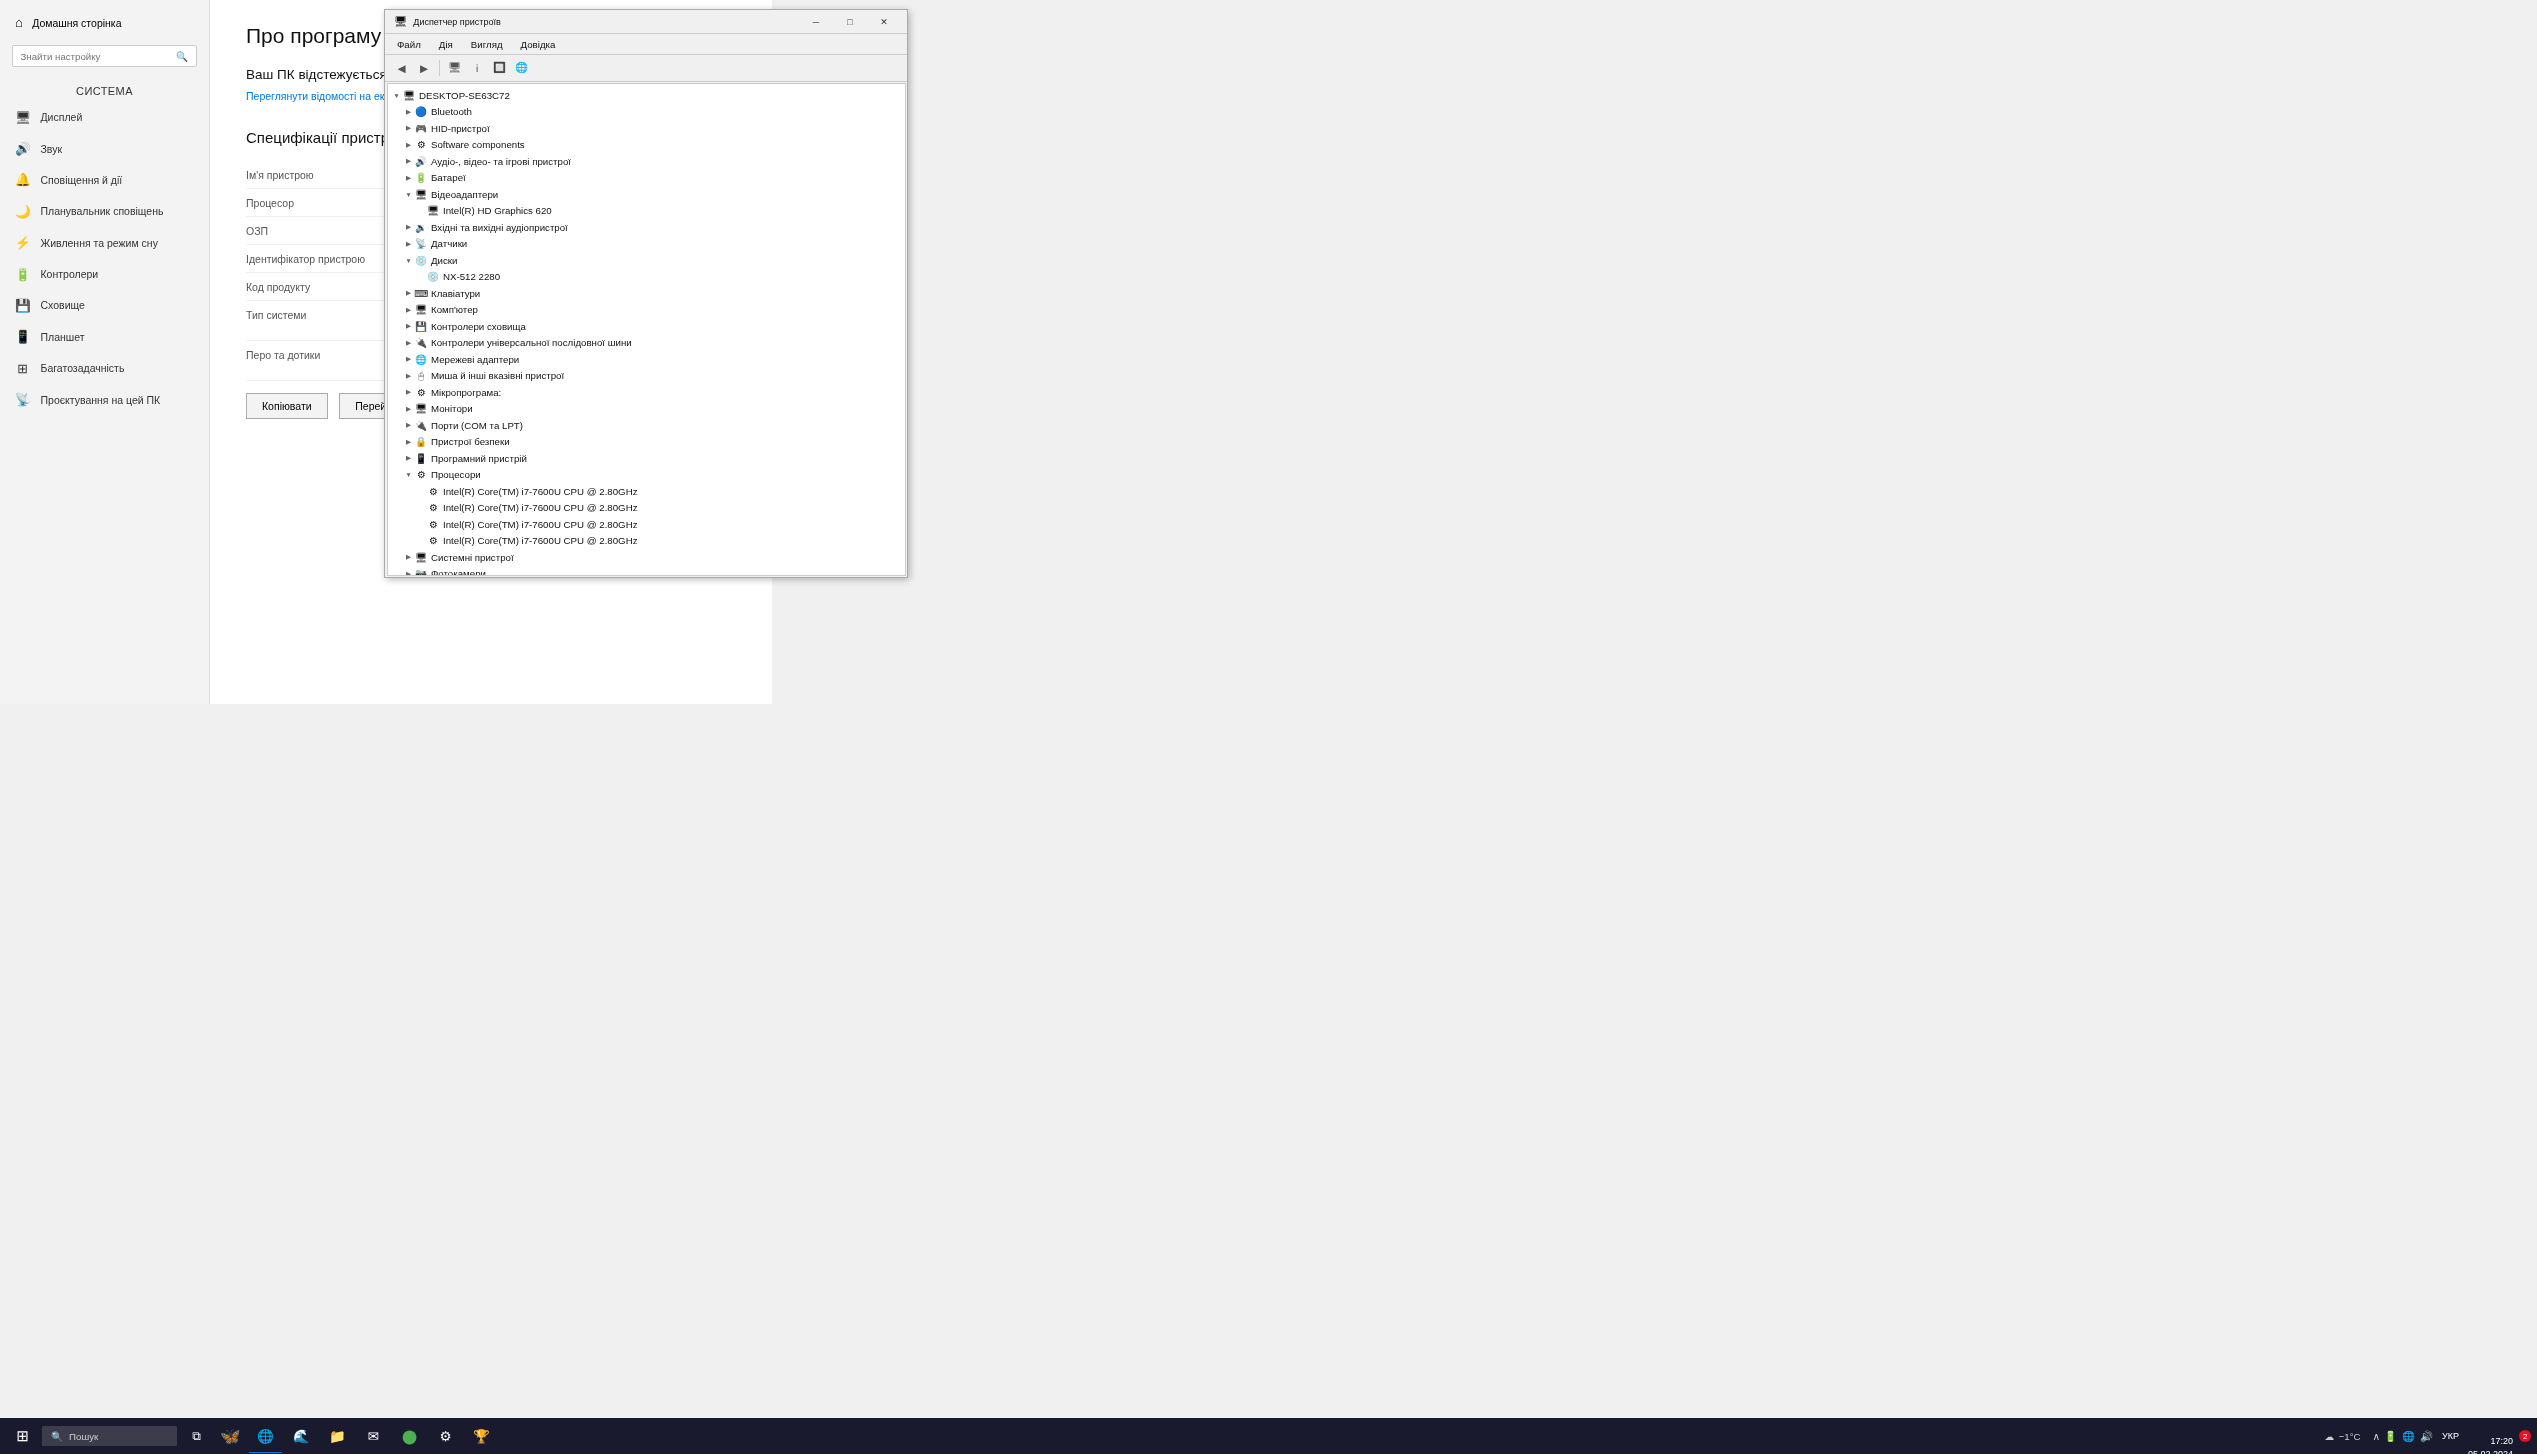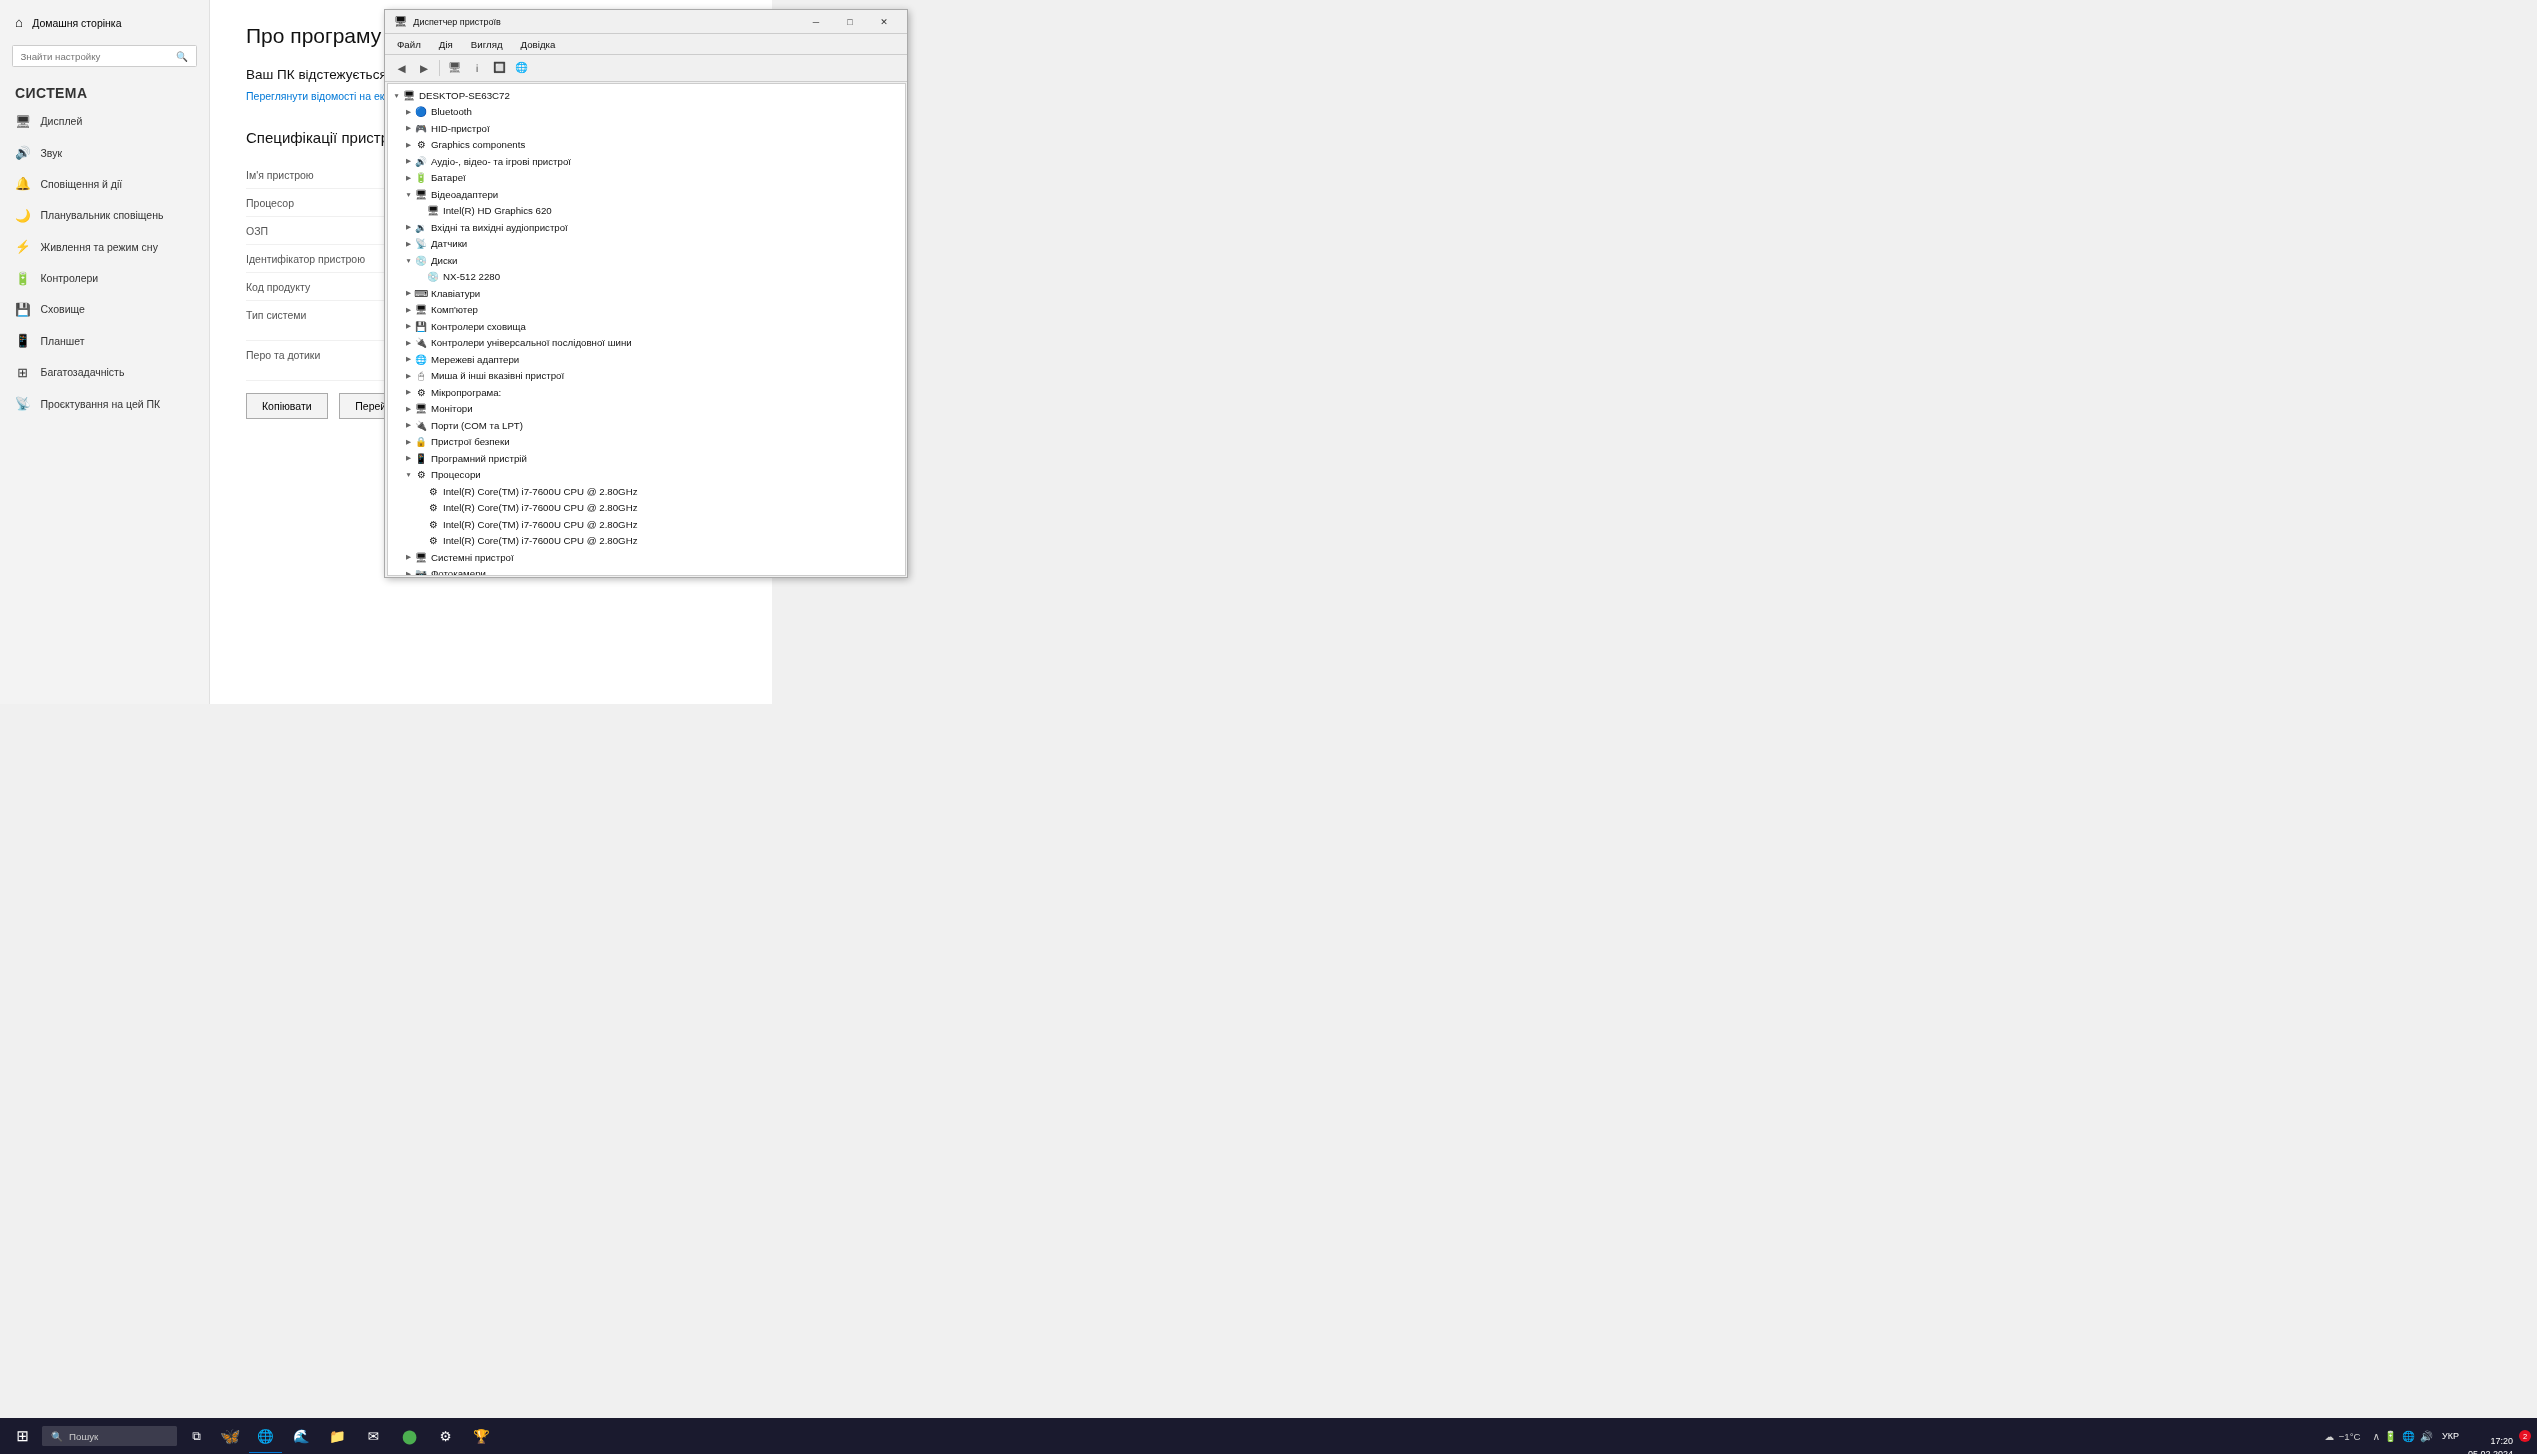--- a/index.html
+++ b/index.html
@@ -77,25 +77,26 @@
       border: none;
       outline: none;
       font-size: 9.7px;
       width: 100%;
       background: transparent;
       font-family: inherit;
     }
 
     .sidebar-section-label {
       padding: 12px 15px 4.5px 15px;
-      font-size: 14px;
-      font-weight: 700;
+      font-size: 11px;
+      font-weight: 400;
       color: #333;
       text-transform: uppercase;
       letter-spacing: 0.4px;
+      text-align: center;
     }
 
     .sidebar-item {
       display: flex;
       align-items: center;
       gap: 10.5px;
       padding: 8.2px 15px;
       cursor: pointer;
       font-size: 10.5px;
       color: #333;
@@ -580,21 +581,21 @@
     <span class="tree-label">Bluetooth</span>
   </div>
       <div class="tree-item level-1">
     <span class="tree-expander" style="font-size:6.7px;color:#666;width:12px;display:inline-flex;align-items:center;justify-content:center;">▶</span>
     <span class="tree-icon">🎮</span>
     <span class="tree-label">HID-пристрої</span>
   </div>
       <div class="tree-item level-1">
     <span class="tree-expander" style="font-size:6.7px;color:#666;width:12px;display:inline-flex;align-items:center;justify-content:center;">▶</span>
     <span class="tree-icon">⚙</span>
-    <span class="tree-label">Graphics components</span>
+    <span class="tree-label">Software components</span>
   </div>
       <div class="tree-item level-1">
     <span class="tree-expander" style="font-size:6.7px;color:#666;width:12px;display:inline-flex;align-items:center;justify-content:center;">▶</span>
     <span class="tree-icon">🔊</span>
     <span class="tree-label">Аудіо-, відео- та ігрові пристрої</span>
   </div>
       <div class="tree-item level-1">
     <span class="tree-expander" style="font-size:6.7px;color:#666;width:12px;display:inline-flex;align-items:center;justify-content:center;">▶</span>
     <span class="tree-icon">🔋</span>
     <span class="tree-label">Батареї</span>

